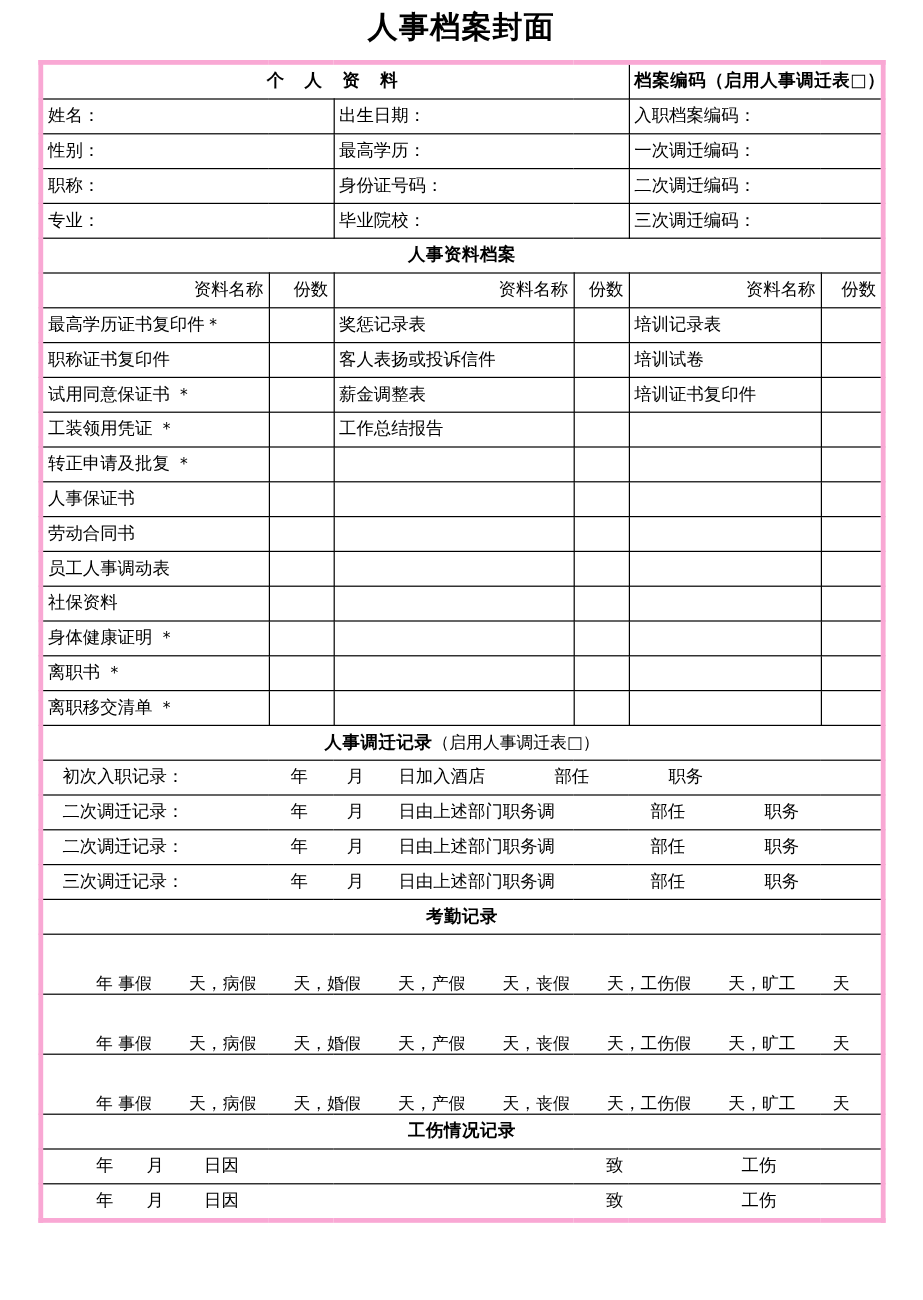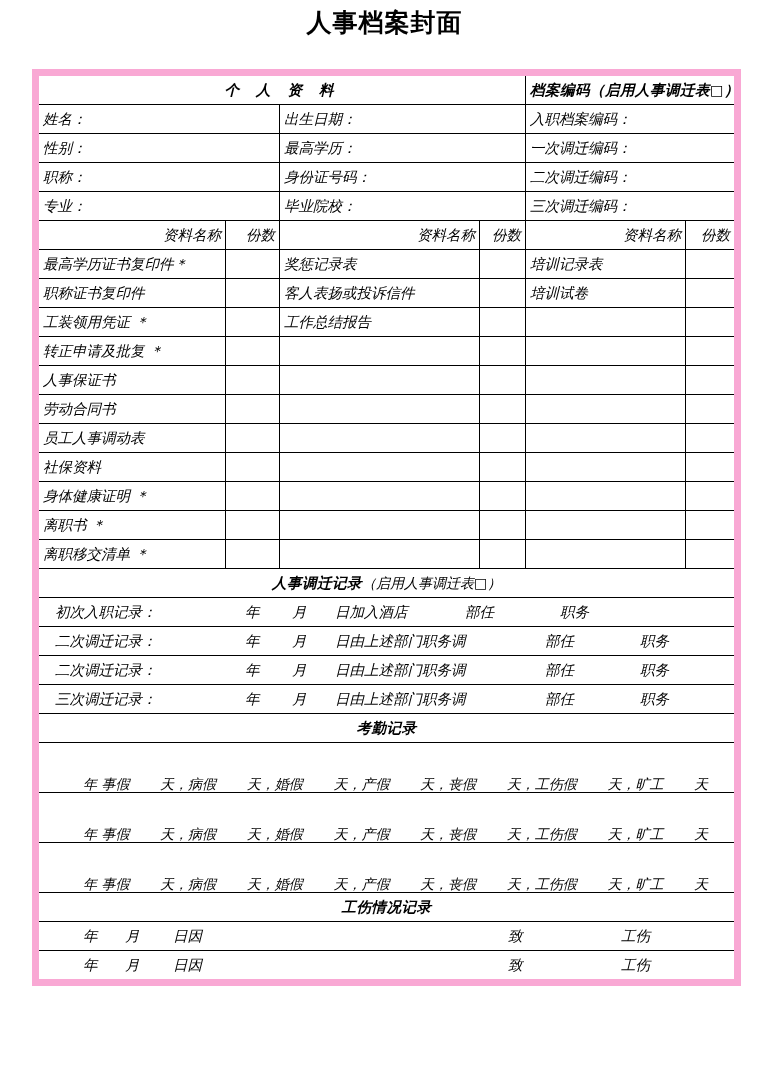--- a/index.html
+++ b/index.html
@@ -29,26 +29,25 @@
     text-align: center;
     font-family: "DejaVu Serif", serif;
     font-weight: bold;
     font-size: 25px;
     line-height: 30px;
     letter-spacing: 1px;
   }
   table.sheet {
     position: absolute;
     left: 32px;
-    top: 69px;
+    top: 50px;
     width: 702px;
     border-collapse: collapse;
     table-layout: fixed;
-    border: 7px solid #f9a8d4;
-    font-style: italic;
+    border: 4px solid #f9a8d4;
   }
   table.sheet td {
     border: 1px solid #000;
     padding: 0 4px;
     font-size: 14.5px;
     line-height: 16px;
     height: 28px;
     vertical-align: middle;
     font-family: "DejaVu Sans", sans-serif;
     white-space: nowrap;
@@ -138,20 +137,23 @@
         <td colspan="2">身份证号码：</td>
         <td colspan="2">二次调迁编码：</td>
       </tr>
       <tr>
         <td colspan="2">专业：</td>
         <td colspan="2">毕业院校：</td>
         <td colspan="2">三次调迁编码：</td>
       </tr>
 
       <tr>
+        <td class="sect" colspan="6">人事资料档案</td>
+      </tr>
+      <tr>
         <td class="hdr">资料名称</td>
         <td class="hdr">份数</td>
         <td class="hdr">资料名称</td>
         <td class="hdr">份数</td>
         <td class="hdr">资料名称</td>
         <td class="hdr">份数</td>
       </tr>
 
       <tr>
         <td>最高学历证书复印件＊</td>
@@ -160,20 +162,28 @@
         <td></td>
         <td>培训记录表</td>
         <td></td>
       </tr>
       <tr>
         <td>职称证书复印件</td>
         <td></td>
         <td>客人表扬或投诉信件</td>
         <td></td>
         <td>培训试卷</td>
+        <td></td>
+      </tr>
+      <tr>
+        <td>试用同意保证书   ＊</td>
+        <td></td>
+        <td>薪金调整表</td>
+        <td></td>
+        <td>培训证书复印件</td>
         <td></td>
       </tr>
       <tr>
         <td>工装领用凭证   ＊</td>
         <td></td>
         <td>工作总结报告</td>
         <td></td>
         <td></td>
         <td></td>
       </tr>

